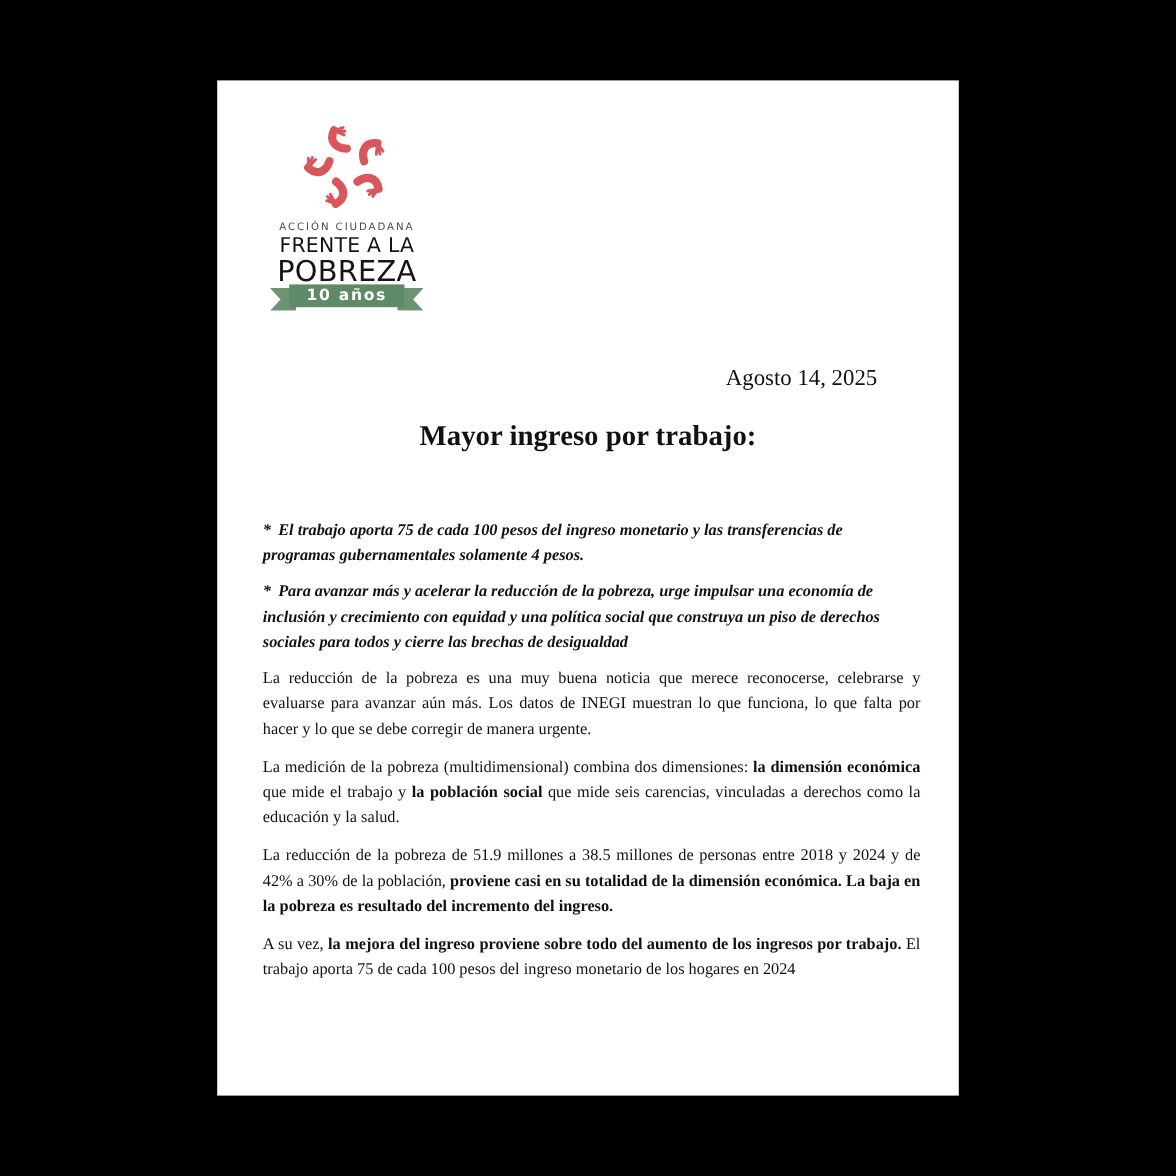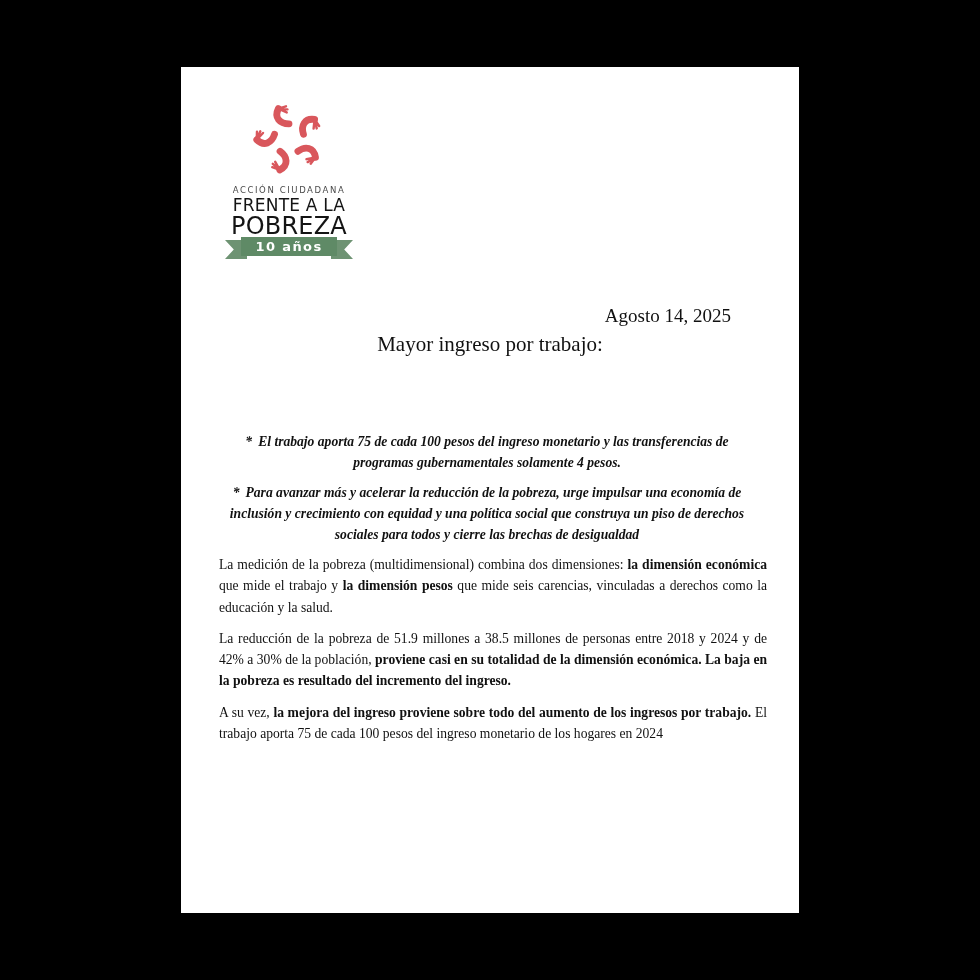--- a/index.html
+++ b/index.html
@@ -98,40 +98,39 @@
       right: 68px;
       top: 193px;
       font-size: 19px;
       color: #111;
       margin-top: 45px;
     }
     .title {
       position: absolute;
       left: 0;
       width: 618px;
-      top: 258px;
+      top: 278px;
       text-align: center;
-      font-weight: normal;
-      font-size: 21px;
+      font-weight: bold;
+      font-size: 24px;
       line-height: 38px;
       color: #111;
     }
     .content {
       position: absolute;
       left: 38px;
       width: 548px;
       top: 364px;
     }
     .bullet {
       font-style: italic;
       font-weight: bold;
       font-size: 13.6px;
       line-height: 21px;
       margin: 0 12px 9px 0;
-      text-align: center;
     }
     .bullet .star {
       margin-right: 6px;
     }
     .para {
       font-size: 13.6px;
       line-height: 21.3px;
       text-align: justify;
       margin: 0 0 10px 0;
     }
@@ -170,21 +169,22 @@
   <div class="date">Agosto 14, 2025</div>
 
   <div class="title">
     <div>Mayor ingreso por trabajo:</div>
   </div>
 
   <div class="content">
     <p class="bullet"><span class="star">*</span><span>El trabajo aporta 75 de cada 100 pesos del ingreso monetario y las transferencias de programas gubernamentales solamente 4 pesos.</span></p>
     <p class="bullet"><span class="star">*</span><span>Para avanzar más y acelerar la reducción de la pobreza, urge impulsar una economía de inclusión y crecimiento con equidad y una política social que construya un piso de derechos sociales para todos y cierre las brechas de desigualdad</span></p>
 
+    <p class="para"><span>La reducción de la pobreza es una muy buena noticia que merece reconocerse, celebrarse y evaluarse para avanzar aún más. Los datos de INEGI muestran lo que funciona, lo que falta por hacer y lo que se debe corregir de manera urgente.</span></p>
 
-    <p class="para"><span>La medición de la pobreza (multidimensional) combina dos dimensiones: </span><b>la dimensión económica</b><span> que mide el trabajo y </span><b>la dimensión pesos</b><span> que mide seis carencias, vinculadas a derechos como la educación y la salud.</span></p>
+    <p class="para"><span>La medición de la pobreza (multidimensional) combina dos dimensiones: </span><b>la dimensión económica</b><span> que mide el trabajo y </span><b>la población social</b><span> que mide seis carencias, vinculadas a derechos como la educación y la salud.</span></p>
 
     <p class="para"><span>La reducción de la pobreza de 51.9 millones a 38.5 millones de personas entre 2018 y 2024 y de 42% a 30% de la población, </span><b>proviene casi en su totalidad de la dimensión económica. La baja en la pobreza es resultado del incremento del ingreso.</b></p>
 
     <p class="para"><span>A su vez, </span><b>la mejora del ingreso proviene sobre todo del aumento de los ingresos por trabajo.</b><span> El trabajo aporta 75 de cada 100 pesos del ingreso monetario de los hogares en 2024</span></p>
   </div>
 
 </div>
 
 </body></html>

